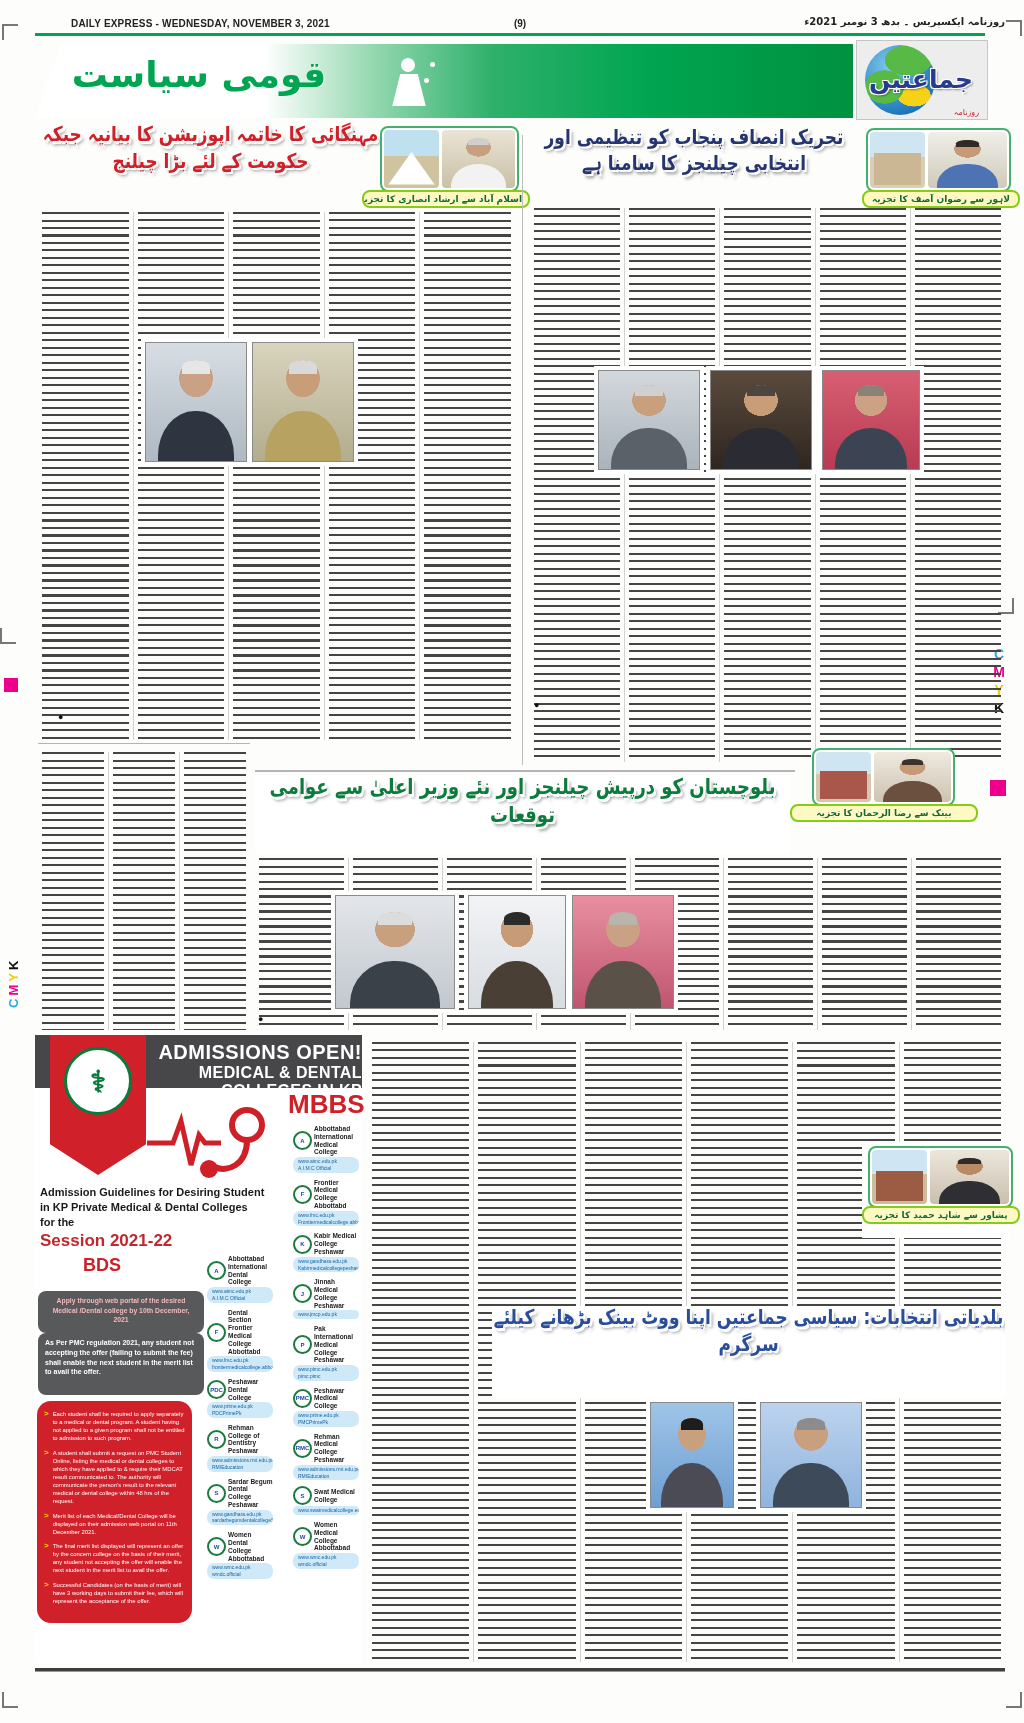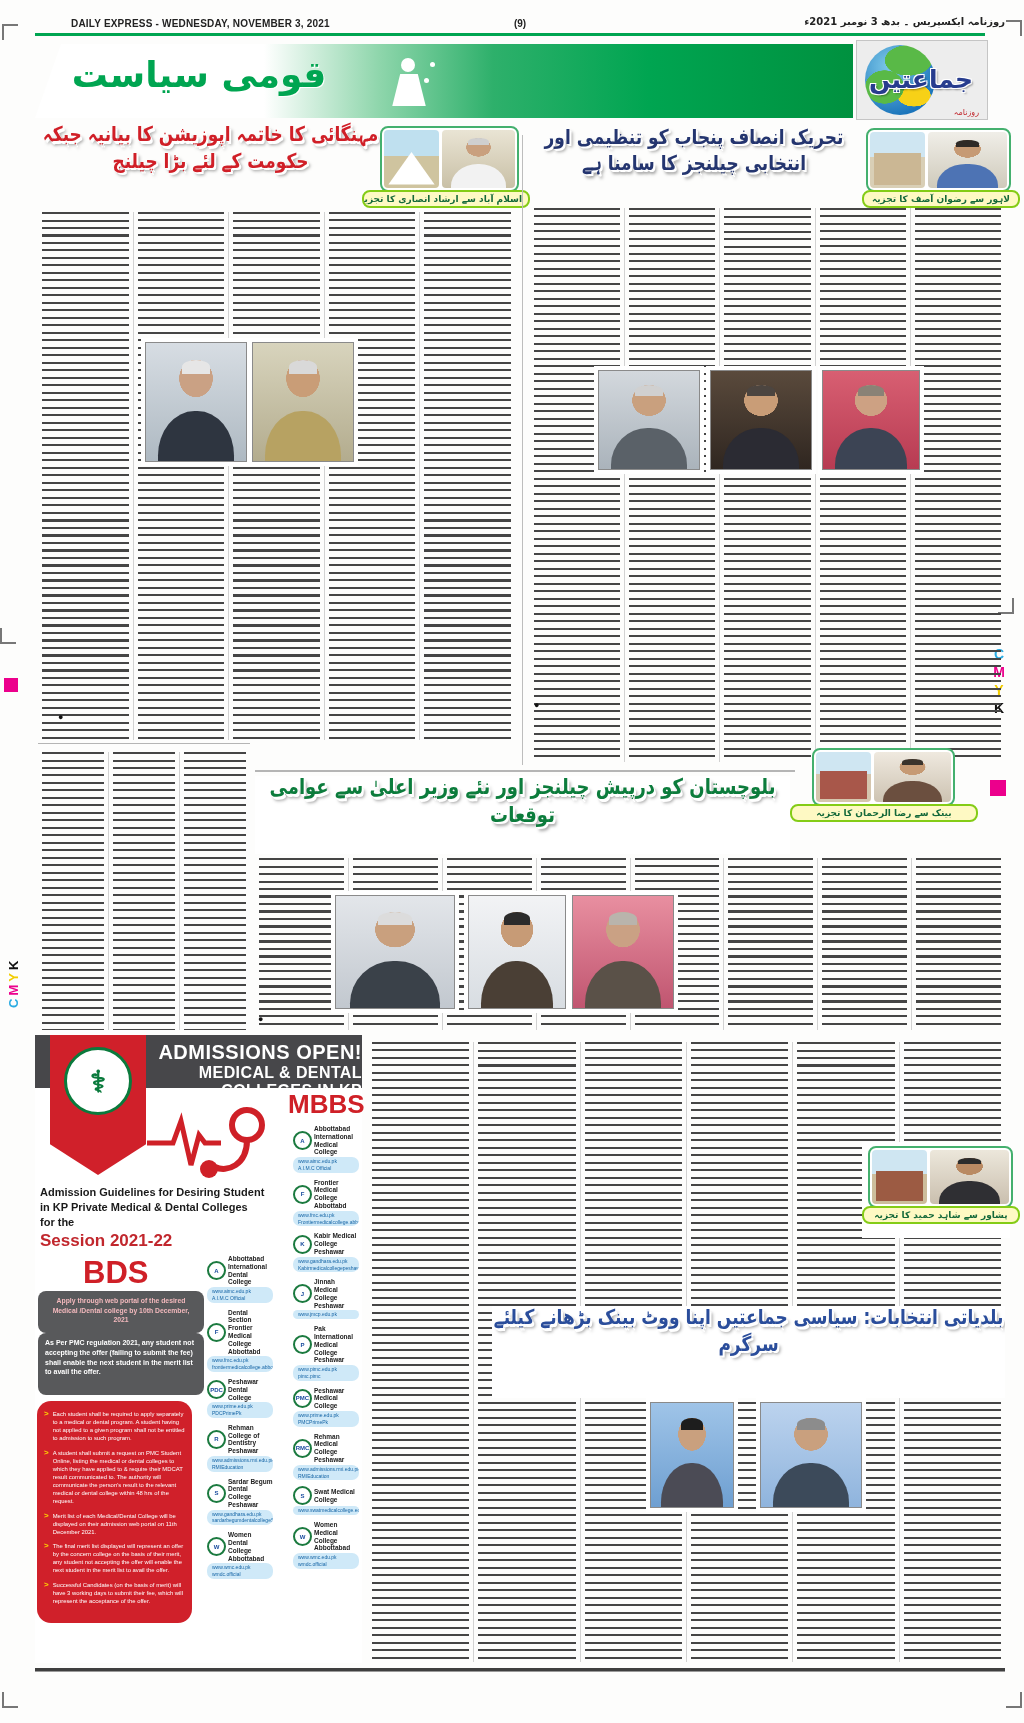--- a/index.html
+++ b/index.html
@@ -87,21 +87,21 @@
   .ad-head{position:absolute;left:0;top:0;width:327px;height:53px;background:#47474a;color:#fff;text-align:right;}
   .ad-title{padding:6px 0 0 100px;font-size:20px;font-weight:900;letter-spacing:.5px;}
   .ad-sub{padding-left:100px;font-size:16px;font-weight:bold;letter-spacing:.4px;}
   .ribbon{position:absolute;left:15px;top:0;width:96px;height:140px;background:#d0202a;
     clip-path:polygon(0 0,100% 0,100% 78%,50% 100%,0 78%);}
   .pami{position:absolute;left:50%;top:12px;transform:translateX(-50%);width:62px;height:62px;border-radius:50%;
     background:#fff;border:3px solid #0a7a3c;display:flex;align-items:center;justify-content:center;
     color:#0a7a3c;font-size:30px;font-weight:bold;}
   .hbsvg{position:absolute;left:112px;top:60px;}
   .mbbs-label{position:absolute;left:253px;top:54px;font-size:26px;font-weight:900;color:#cf2027;}
-  .bds-label{position:absolute;left:48px;top:220px;font-size:31px;font-weight:900;color:#cf2027;}
+  .bds-label{position:absolute;left:48px;top:220px;font-size:18px;font-weight:900;color:#cf2027;}
   .guide{position:absolute;left:5px;top:150px;width:225px;font-size:11px;font-weight:bold;color:#1a1a1a;line-height:1.35;}
   .session{position:absolute;left:5px;top:196px;font-size:17px;font-weight:900;color:#c1272d;}
   .clist{position:absolute;display:flex;flex-direction:column;gap:6px;}
   .centry{display:grid;grid-template-columns:17px 1fr;gap:1px 4px;align-items:center;}
   .clogo{width:15px;height:15px;border-radius:50%;background:#fff;border:2px solid #1b7a3f;color:#16499c;
     font-size:6px;font-weight:bold;display:flex;align-items:center;justify-content:center;overflow:hidden;}
   .cname{font-size:6.5px;font-weight:bold;color:#222;line-height:1.2;}
   .clink{grid-column:1/3;background:#cfe9f8;border-radius:7px;color:#1464a5;font-size:5px;padding:1px 5px;line-height:1.35;white-space:pre-line;overflow:hidden;}
   .note{position:absolute;left:3px;width:152px;background:#58595b;border-radius:8px;padding:5px 7px;
     font-weight:bold;text-align:left;line-height:1.4;}

